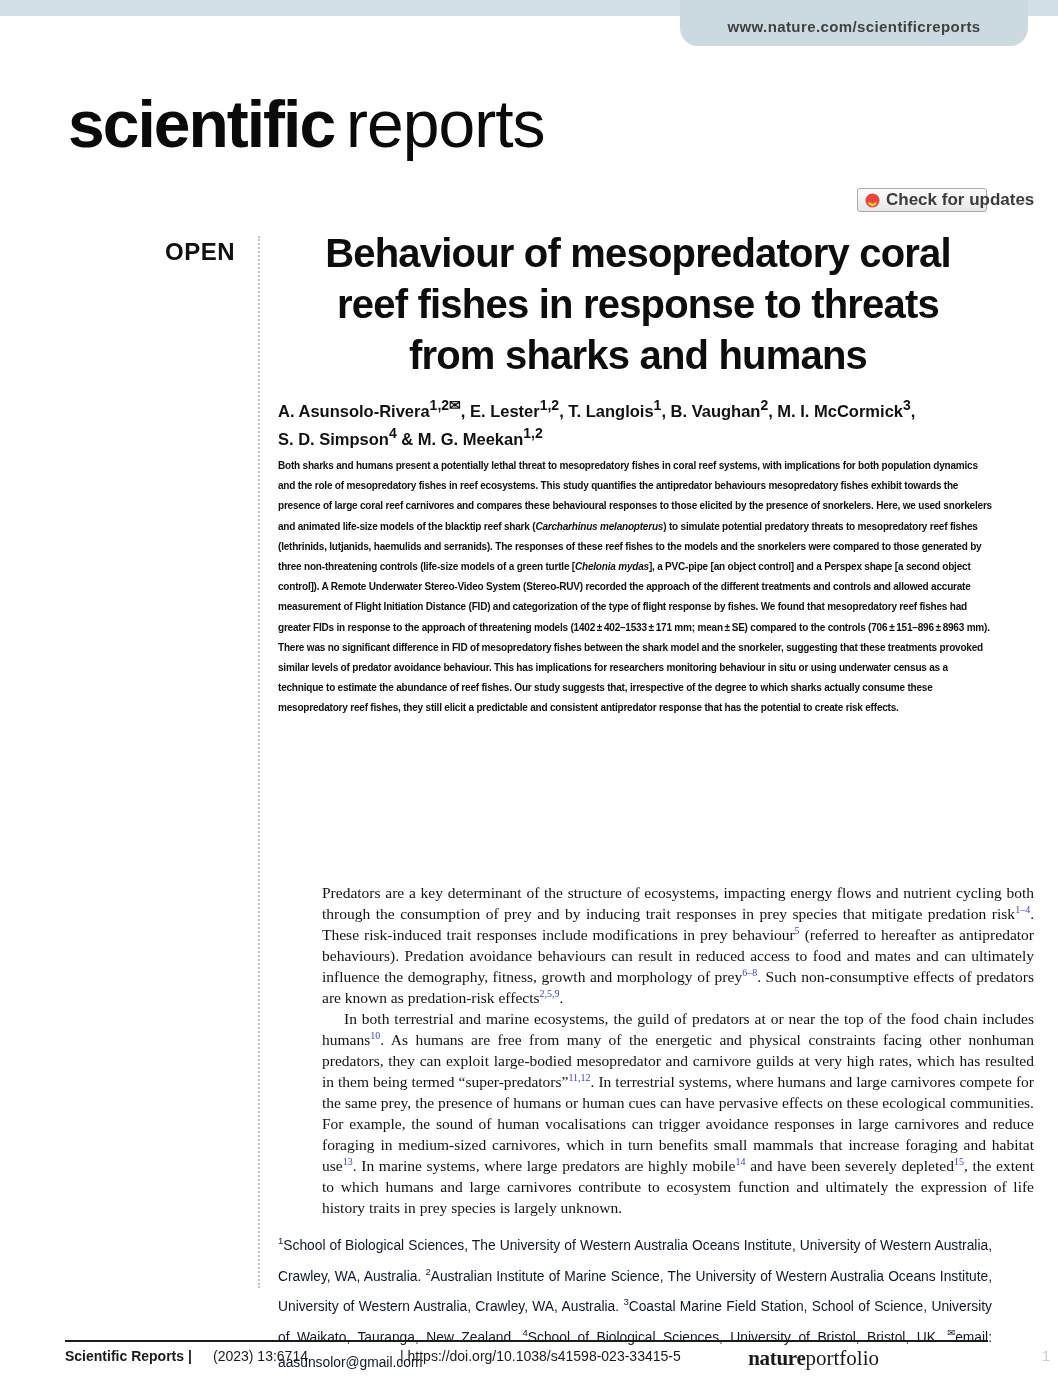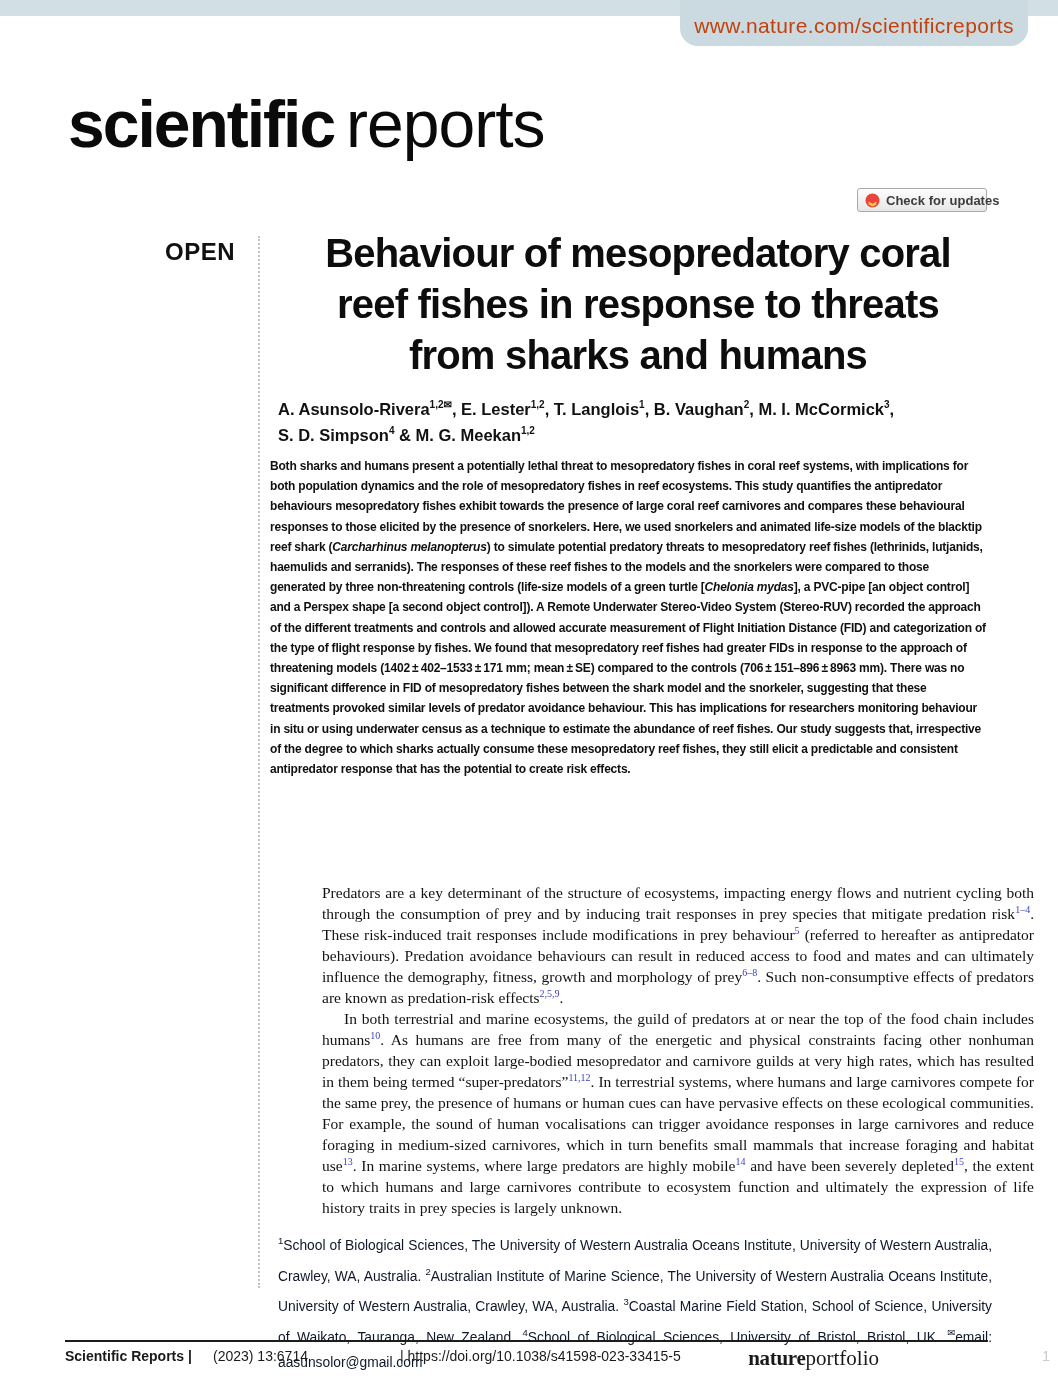--- a/index.html
+++ b/index.html
@@ -11,58 +11,58 @@
   .top-band {
     position:absolute; top:0; left:0; width:1058px; height:16px;
     background:#d2dfe5;
   }
   .url-box {
     position:absolute; top:0; left:680px; width:348px; height:46px;
     background:#cbdae1; border-radius:0 0 18px 18px;
     display:flex; align-items:center; justify-content:center; padding-top:6px;
   }
   .url-box span {
-    font-size:21px; color:#c2410c; letter-spacing:0.4px;
+    font-size:15px; color:#404040; letter-spacing:0.4px;font-weight:bold;
   }
   .logo {
     position:absolute; left:68px; top:86px; font-size:66px; color:#0a0a0a;
     white-space:nowrap;
   }
   .logo-bold { font-weight:800; letter-spacing:-2px; }
   .logo-light { font-weight:400; letter-spacing:-1px; margin-left:12px; }
   .badge {
     position:absolute; left:857px; top:188px; width:130px; height:24px;
     border:1px solid #a9a9a9; border-radius:3px;
     background:linear-gradient(#fdfdfd,#e7e7e7);
     display:flex; align-items:center; gap:6px; padding:0 7px;
     text-decoration:none; cursor:pointer;
   }
-  .badge-label { font-size:13px; color:#3c3c3c; font-weight:bold; white-space:nowrap; }
+  .badge-label { font-size:17px; color:#3c3c3c; font-weight:bold; white-space:nowrap; }
   .open-label {
     position:absolute; left:165px; top:238px; font-size:24px; font-weight:bold;
     letter-spacing:0.5px; color:#111;text-align:center;
   }
   .dotted-rule {
     position:absolute; left:258px; top:236px; height:1052px; width:0;
     border-left:2px dotted #c3c3c3;
   }
   .title {
     position:absolute; left:278px; top:228px; width:720px;
     font-size:40px; line-height:51px; font-weight:bold; letter-spacing:-0.8px;
     color:#0d0d0d;
     text-align:center;
   }
   .authors {
     position:absolute; left:278px; top:394px; width:714px;
     font-size:16.5px; font-weight:bold; line-height:22px; color:#111;
   }
-  .authors sup { font-size:10px; }
+  .authors sup { font-size:14px; }
   .abstract {
-    position:absolute; left:270px; top:456px; width:716px;
-    font-size:12px; font-weight:700; line-height:20.2px; letter-spacing:-0.2px;
+    position:absolute; left:278px; top:456px; width:716px;
+    font-size:10px; font-weight:700; line-height:20.2px; letter-spacing:-0.2px;
     color:#101010; text-align:left;
   }
   .body-text {
     position:absolute; left:278px; top:882px; width:712px;
     font-family:"Liberation Serif", serif; font-size:15.5px; line-height:21px;
     color:#121212; text-align:justify;margin-left:44px;
   }
   .body-text p + p { text-indent:22px; }
   .body-text sup.ref { color:#3a3fbf; font-size:10px; line-height:0; }
   .affiliations {

